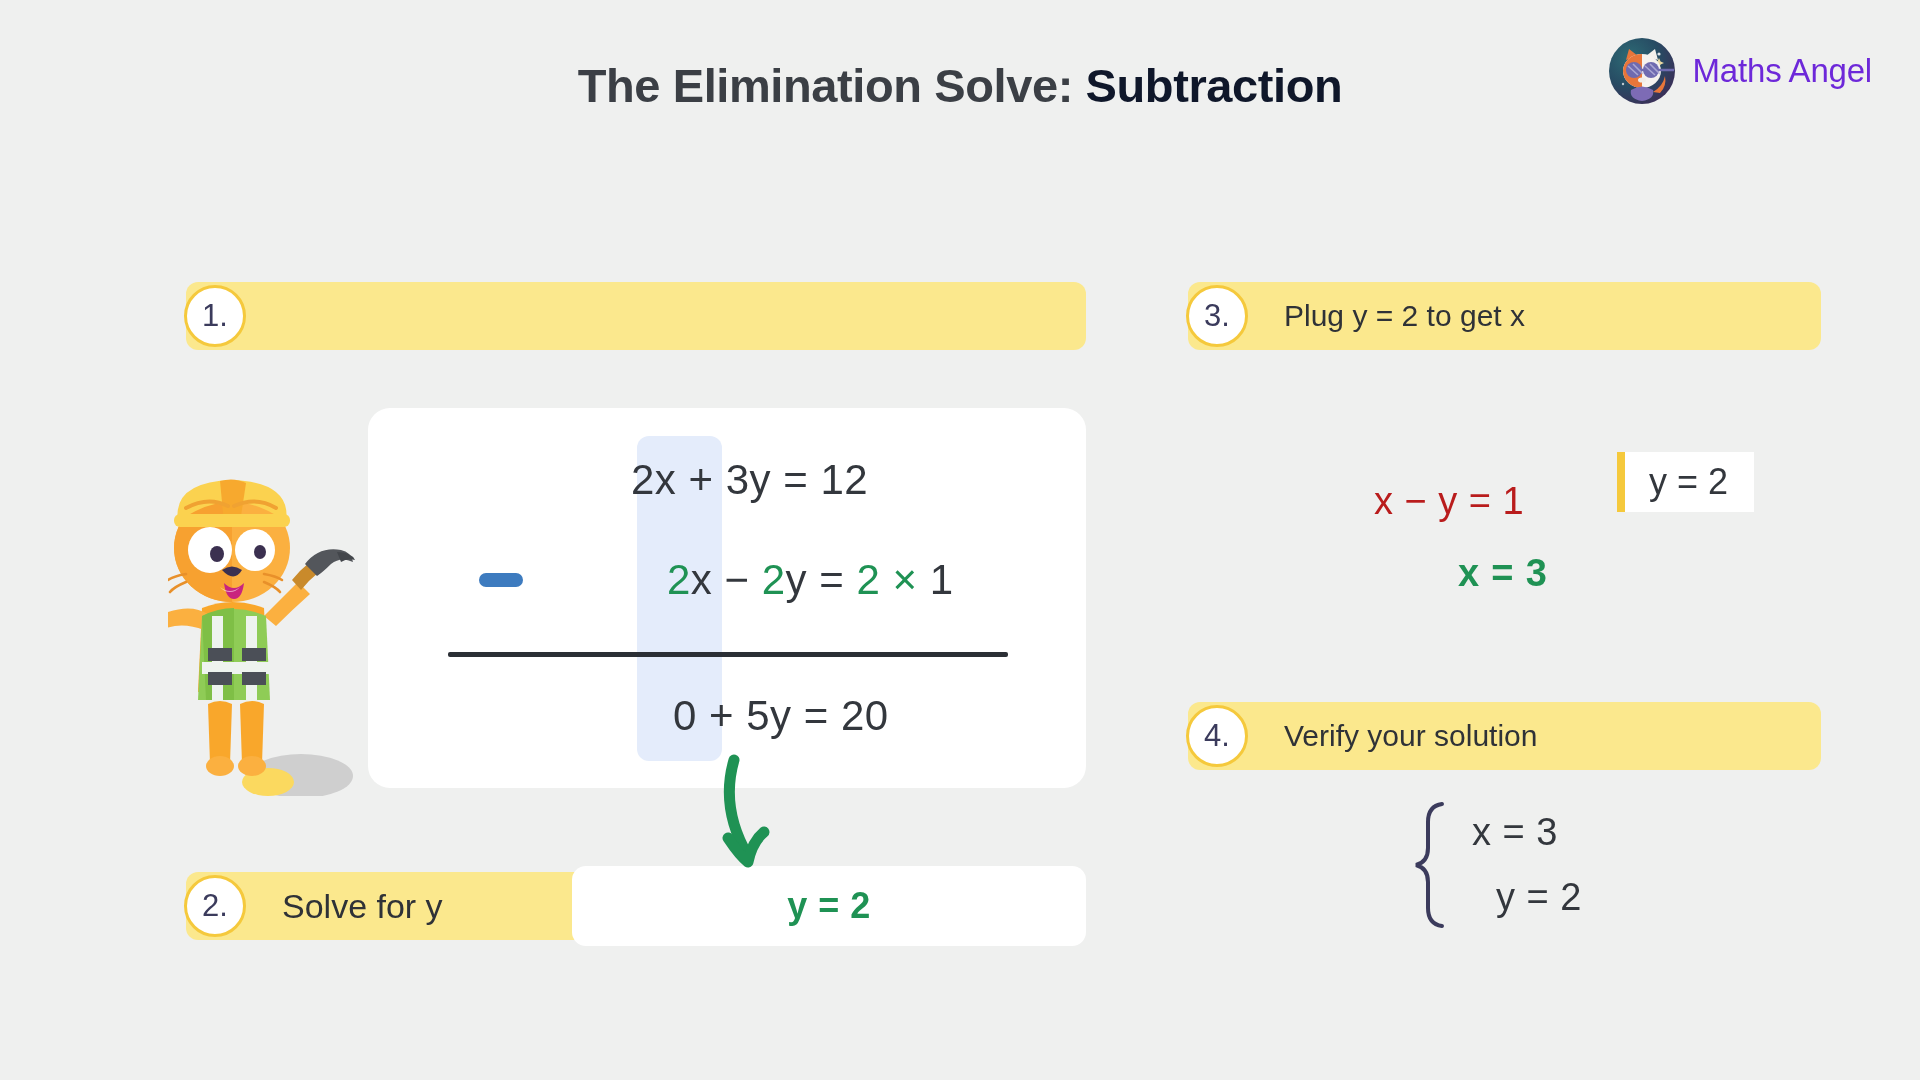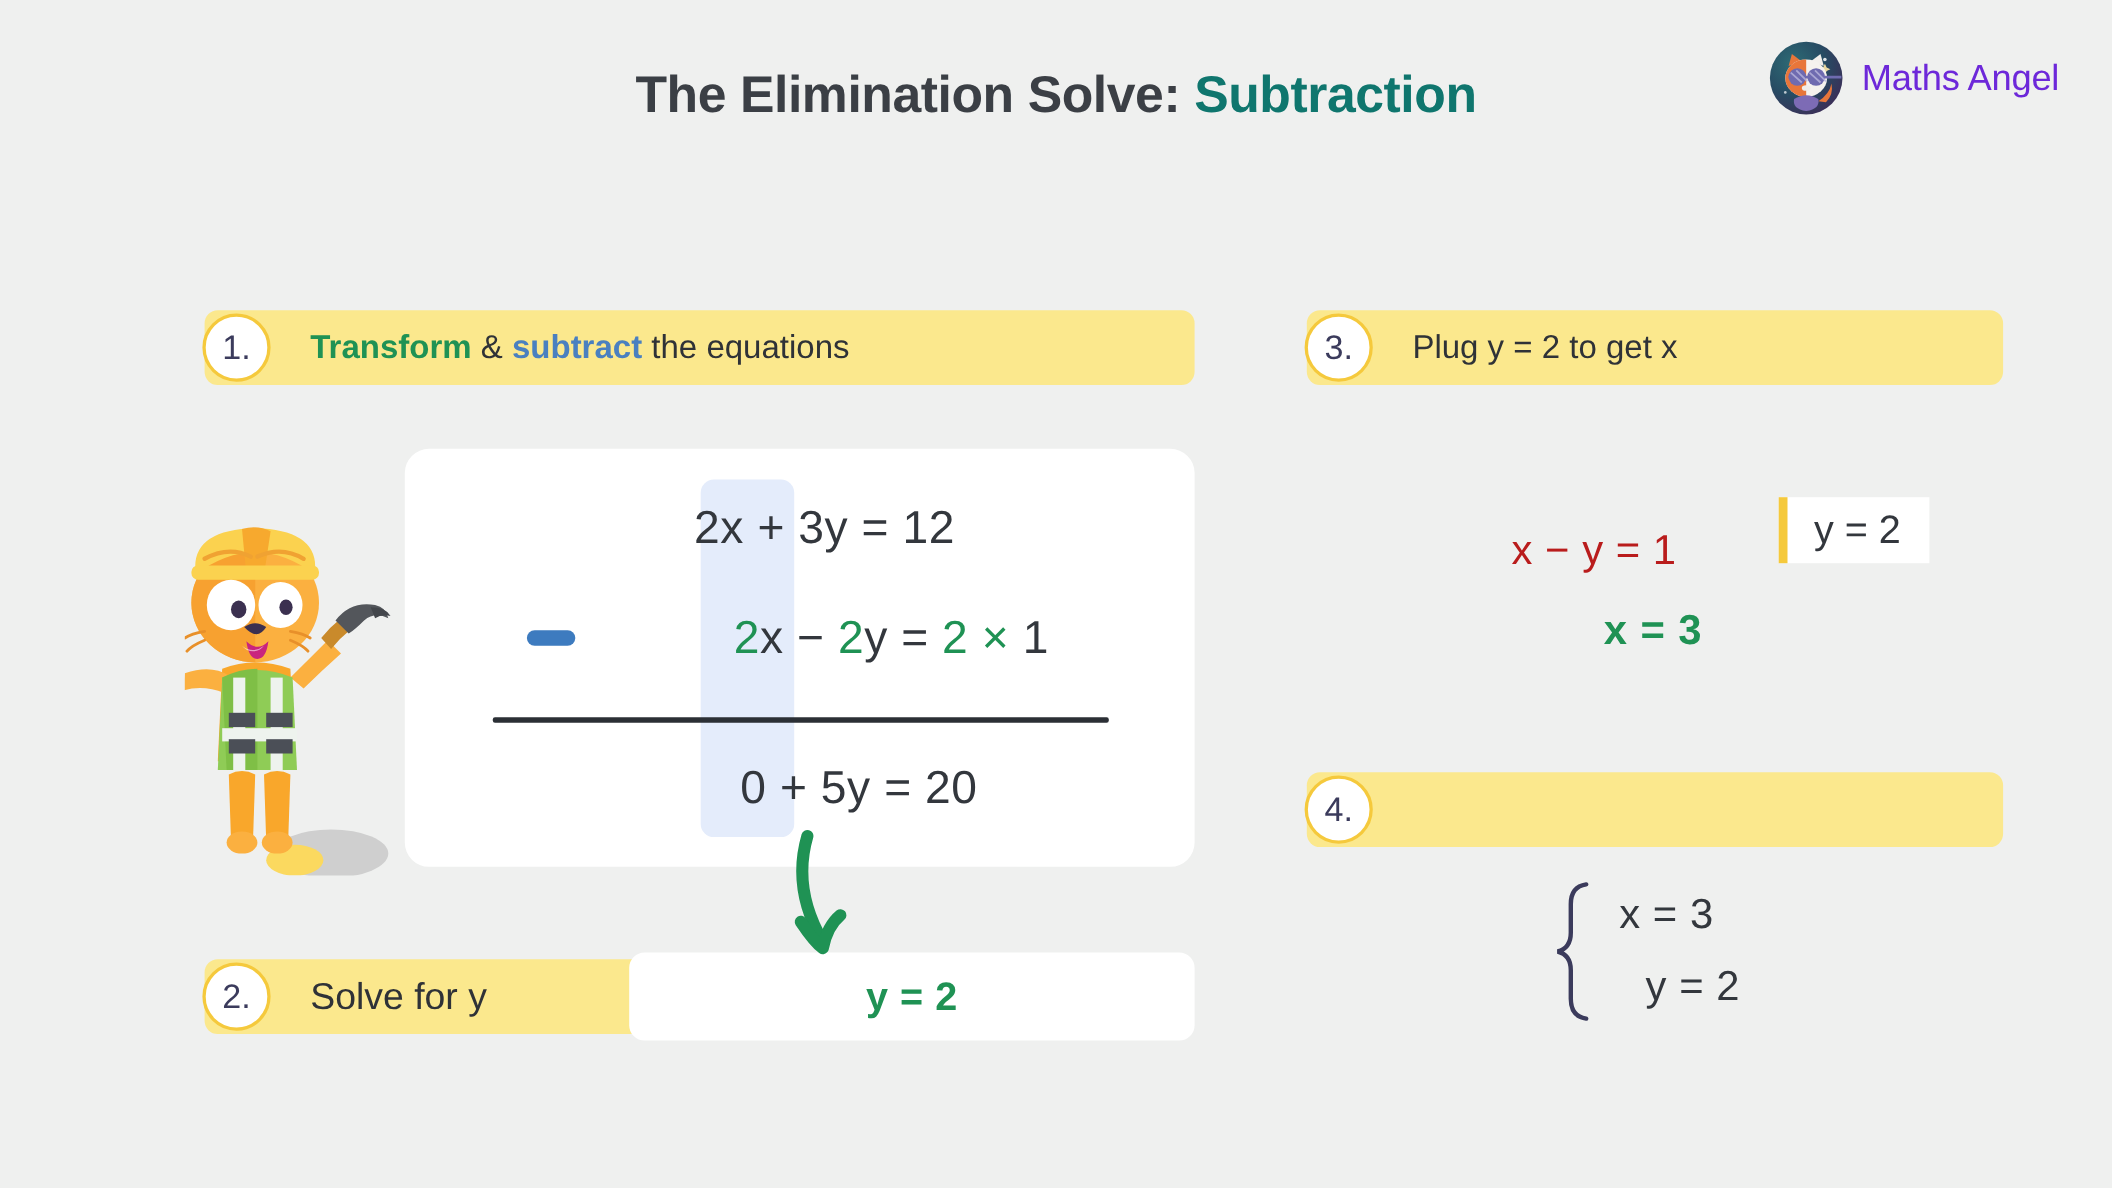--- a/index.html
+++ b/index.html
@@ -22,21 +22,21 @@
     left: 0;
     top: 58px;
     width: 1920px;
     text-align: center;
     font-size: 47px;
     font-weight: bold;
     letter-spacing: -0.4px;
     color: #3b3f45;
     white-space: nowrap;
   }
-  #page-title .accent { color: #0f766e; }
+  #page-title .accent { color: #0f172a; }
 
   #brand {
     position: absolute;
     right: 48px;
     top: 38px;
     display: flex;
     align-items: center;
     gap: 18px;
   }
   #brand .brand-name {
@@ -272,26 +272,20 @@
       <path d="M36 28 l10 9 M41 26 l10 10" stroke="#b9b6dd" stroke-width="1.6" opacity="0.8"></path>
       <path d="M22 52 q11 -7 22 0 q2 9 -11 11 q-13 -2 -11 -11z" fill="#7d6bb5"></path>
       <ellipse cx="33" cy="42" rx="4" ry="2.6" fill="#f0ece8"></ellipse>
     </svg>
   </div>
   <div class="brand-name">Maths Angel</div>
 </div>
 
 <div class="step-banner" id="step1-banner">
   <div class="step-badge">1.</div>
-  <div class="step-text">
-    <span class="t-green">Transform</span>
-    <span>&amp;</span>
-    <span class="t-blue">subtract</span>
-    <span>the equations</span>
-  </div>
 </div>
 
 <div id="equation-card"></div>
 <div id="highlight-column"></div>
 
 <div class="eq-row" id="eq-row-1">2x + 3y = 12</div>
 
 <div class="eq-row" id="eq-row-2">
   <span class="g">2</span><span>x</span><span> − </span><span class="g">2</span><span>y</span><span> = </span><span class="g">2 ×</span> <span>1</span>
 </div>
@@ -366,20 +360,21 @@
 </div>
 
 <div id="step3-equation">x − y = 1</div>
 <div id="step3-sub-chip">
   <span>y = 2</span>
 </div>
 <div id="step3-answer">x = 3</div>
 
 <div class="step-banner" id="step4-banner">
   <div class="step-badge">4.</div>
+  <div class="step-text">Verify your solution</div>
 </div>
 
 <div id="solution-set">
   <svg id="solution-brace" viewBox="0 0 42 130" aria-hidden="true">
     <path d="M30 4 q-14 2 -14 18 v26 q0 14 -12 17 q12 3 12 17 v26 q0 16 14 18" stroke="#3b3b5c" stroke-width="4" fill="none" stroke-linecap="round"></path>
   </svg>
   <div id="solution-lines">
     <div class="solution-line">x = 3</div>
     <div class="solution-line second">y = 2</div>
   </div>

